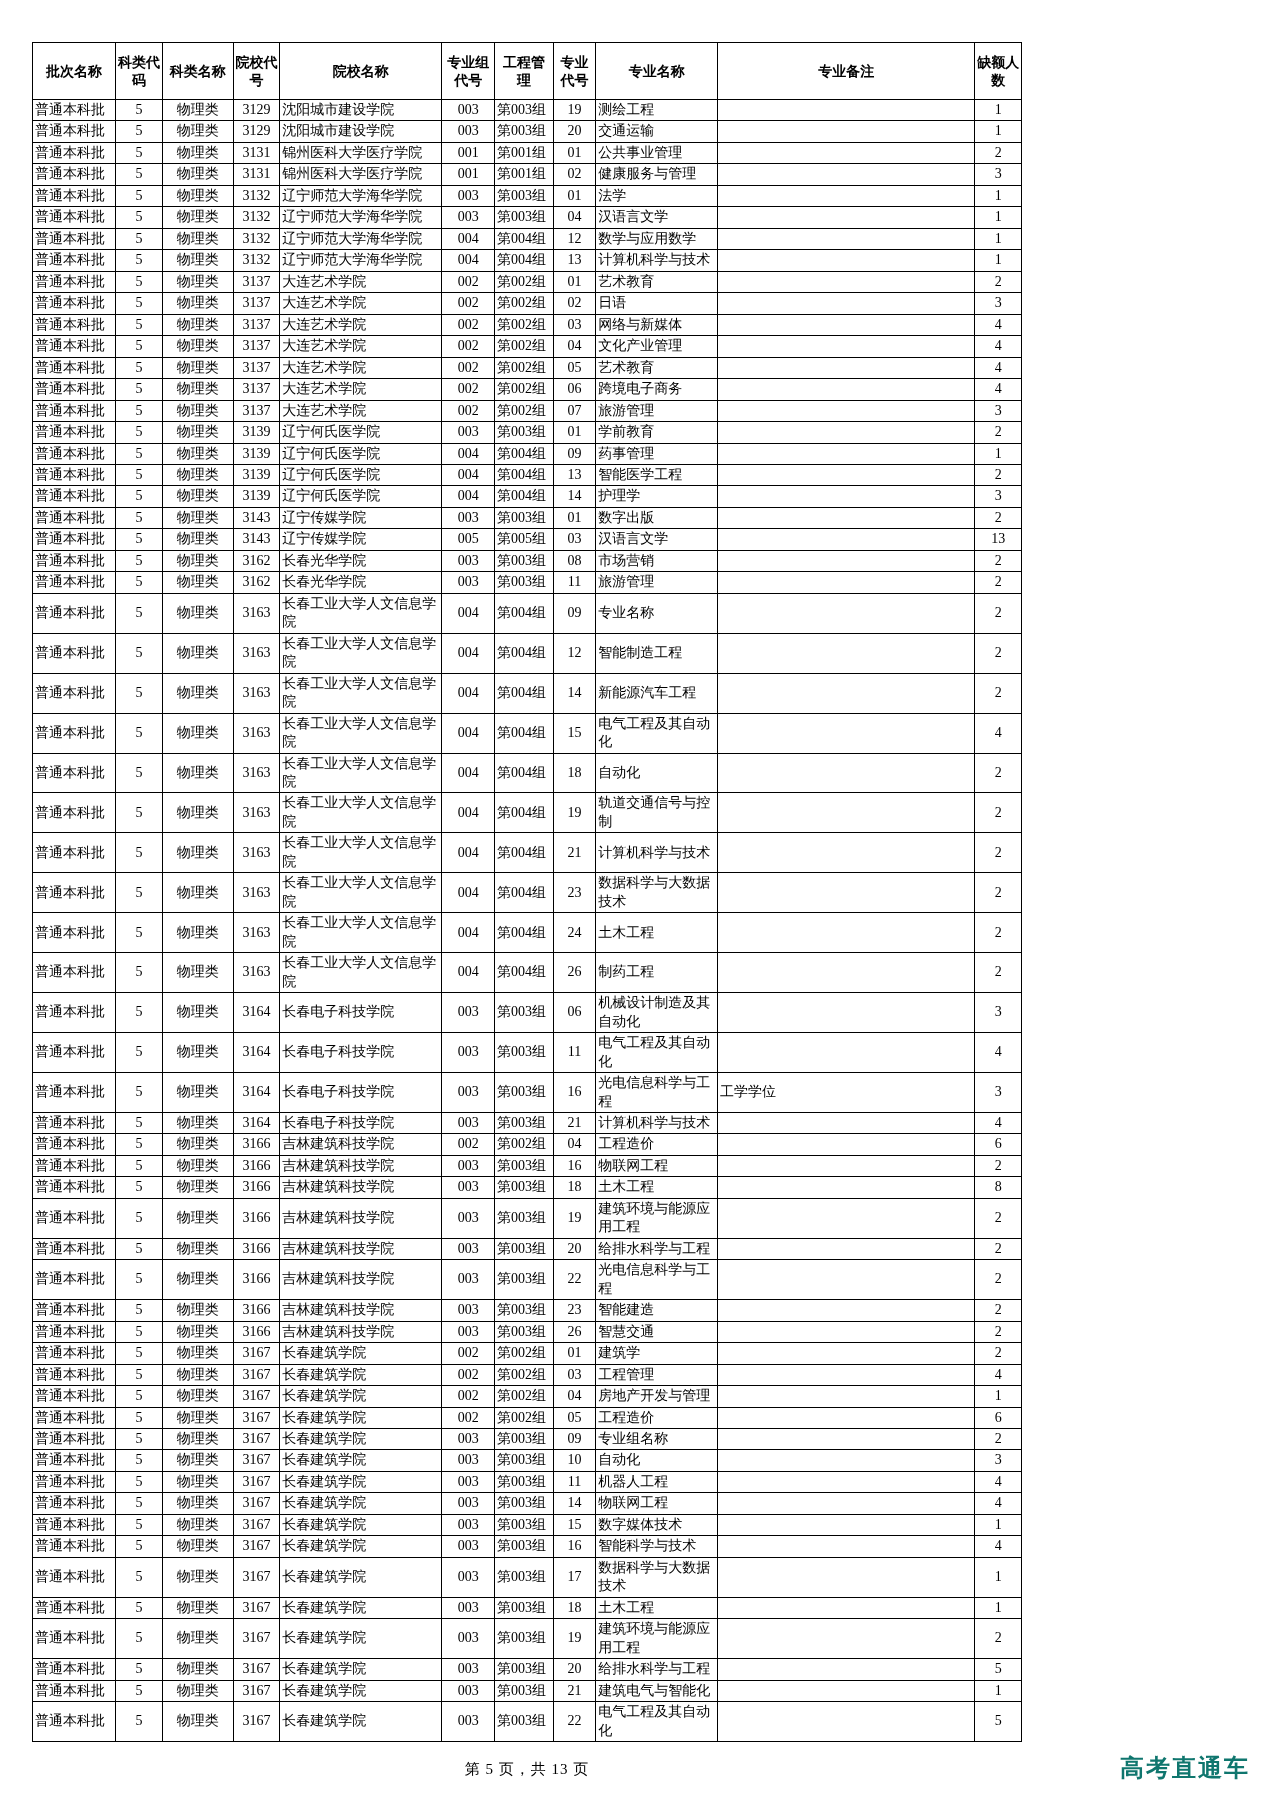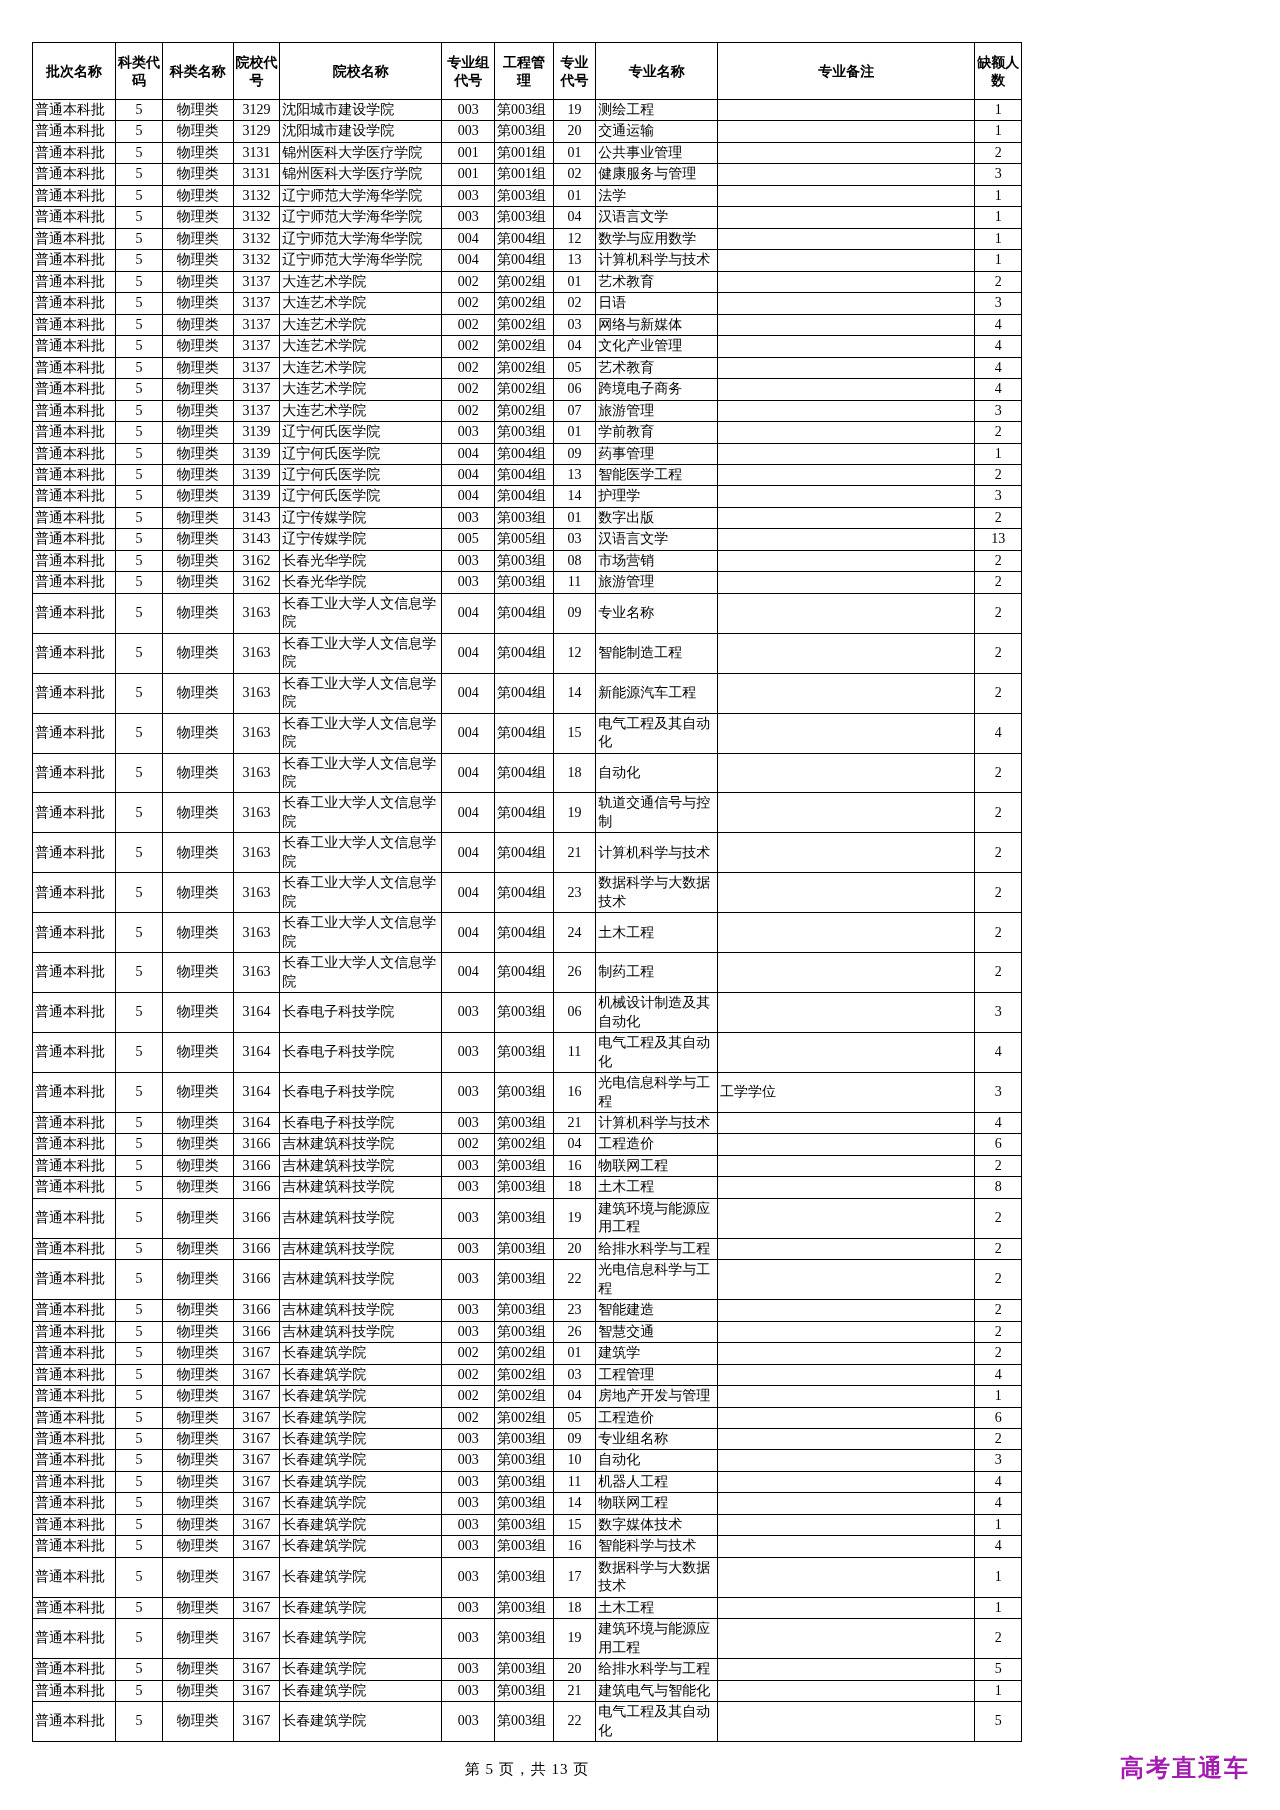--- a/index.html
+++ b/index.html
@@ -866,15 +866,15 @@
           <td class="al-center">22</td>
           <td class="al-left">电气工程及其自动化</td>
           <td class="al-left"></td>
           <td class="al-center">5</td>
         </tr>
       </tbody>
   </table>
 
   <div class="page-footer">第 5 页，共 13 页</div>
 
-  <div class="watermark" style="color: #a21caf;">高考直通车</div>
+  <div class="watermark" style="color: #0f766e;">高考直通车</div>
 
 </div>
 
 </body></html>

